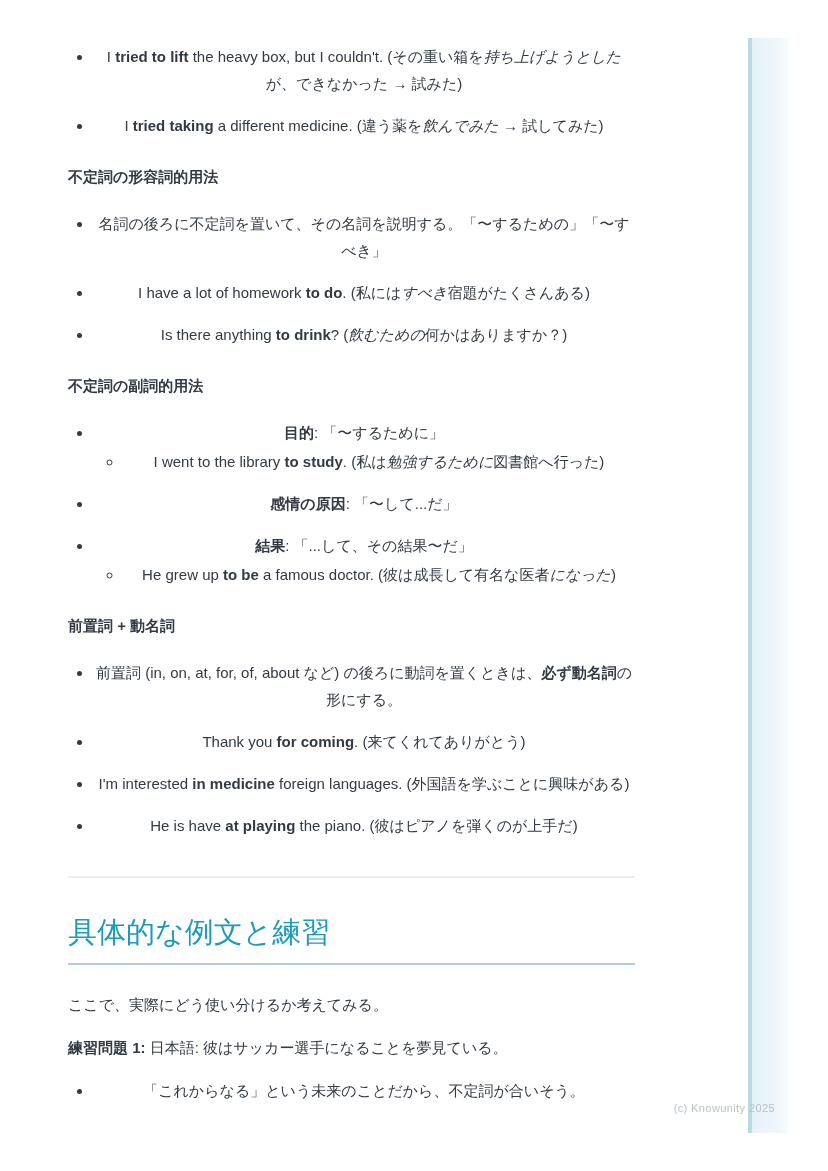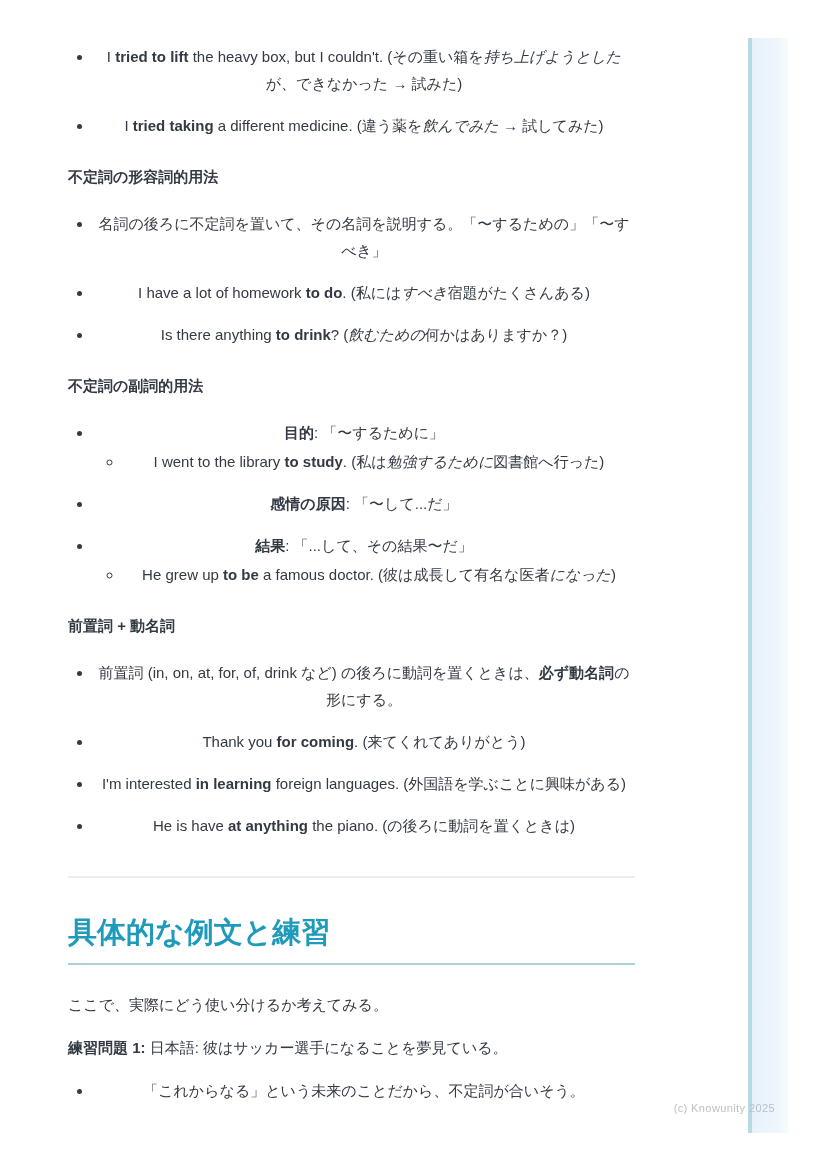--- a/index.html
+++ b/index.html
@@ -25,21 +25,21 @@
   ul.lv1 > li:last-child { margin-bottom:0; }
   ul.lv2 { margin:2px 0 0 0; padding-left:30px; list-style:circle; }
   ul.lv2 > li { margin:0; }
   .h-cyan {
     color:#3cc3ec; font-size:21px; font-weight:700;
     margin:30px 0 22px 0; line-height:1.3;
   }
   .subhead { font-weight:700; margin:24px 0 20px 0; }
   hr.divider { border:none; border-top:2px solid #ededf0; margin:37px 0 36px 0; }
   .h-teal {
-    color:#1e9aba; font-size:29px; font-weight:700; line-height:1.25;
+    color:#1e9aba; font-size:29px; font-weight:400; line-height:1.25;
     margin:0 0 0 0; padding-bottom:13px;
     border-bottom:2px solid #aecfda;
   }
   .lead { margin:26px 0 16px 0; }
   .para { margin:16px 0; }
   .footer {
     position:absolute; top:1102px; right:53px;
     font-size:11px; letter-spacing:0.4px; color:#b9c0c8;
     z-index:3;
   }
@@ -80,24 +80,24 @@
     <li>
       <span><span class="seg-b">結果</span><span>: 「...して、その結果〜だ」</span></span>
       <ul class="lv2">
         <li><span>He grew up </span><span class="seg-b">to be</span><span> a famous doctor. (彼は成長して有名な医者</span><span class="seg-i">になった</span><span>)</span></li>
       </ul>
     </li>
   </ul>
 
   <p class="subhead">前置詞 + 動名詞</p>
   <ul class="lv1">
-    <li><span>前置詞 (in, on, at, for, of, drink など) の後ろに動詞を置くときは、</span><span class="seg-b">必ず動名詞</span><span>の形にする。</span></li>
+    <li><span>前置詞 (in, on, at, for, of, about など) の後ろに動詞を置くときは、</span><span class="seg-b">必ず動名詞</span><span>の形にする。</span></li>
     <li><span>Thank you </span><span class="seg-b">for coming</span><span>. (来てくれてありがとう)</span></li>
-    <li><span>I'm interested </span><span class="seg-b">in learning</span><span> foreign languages. (外国語を学ぶことに興味がある)</span></li>
-    <li><span>He is have </span><span class="seg-b">at anything</span><span> the piano. (の後ろに動詞を置くときは)</span></li>
+    <li><span>I'm interested </span><span class="seg-b">in medicine</span><span> foreign languages. (外国語を学ぶことに興味がある)</span></li>
+    <li><span>He is have </span><span class="seg-b">at playing</span><span> the piano. (彼はピアノを弾くのが上手だ)</span></li>
   </ul>
 
   <hr class="divider">
 
   <h1 class="h-teal">具体的な例文と練習</h1>
 
   <p class="lead">ここで、実際にどう使い分けるか考えてみる。</p>
 
   <p class="para"><span class="seg-b">練習問題 1:</span><span> 日本語: 彼はサッカー選手になることを夢見ている。</span></p>
 

